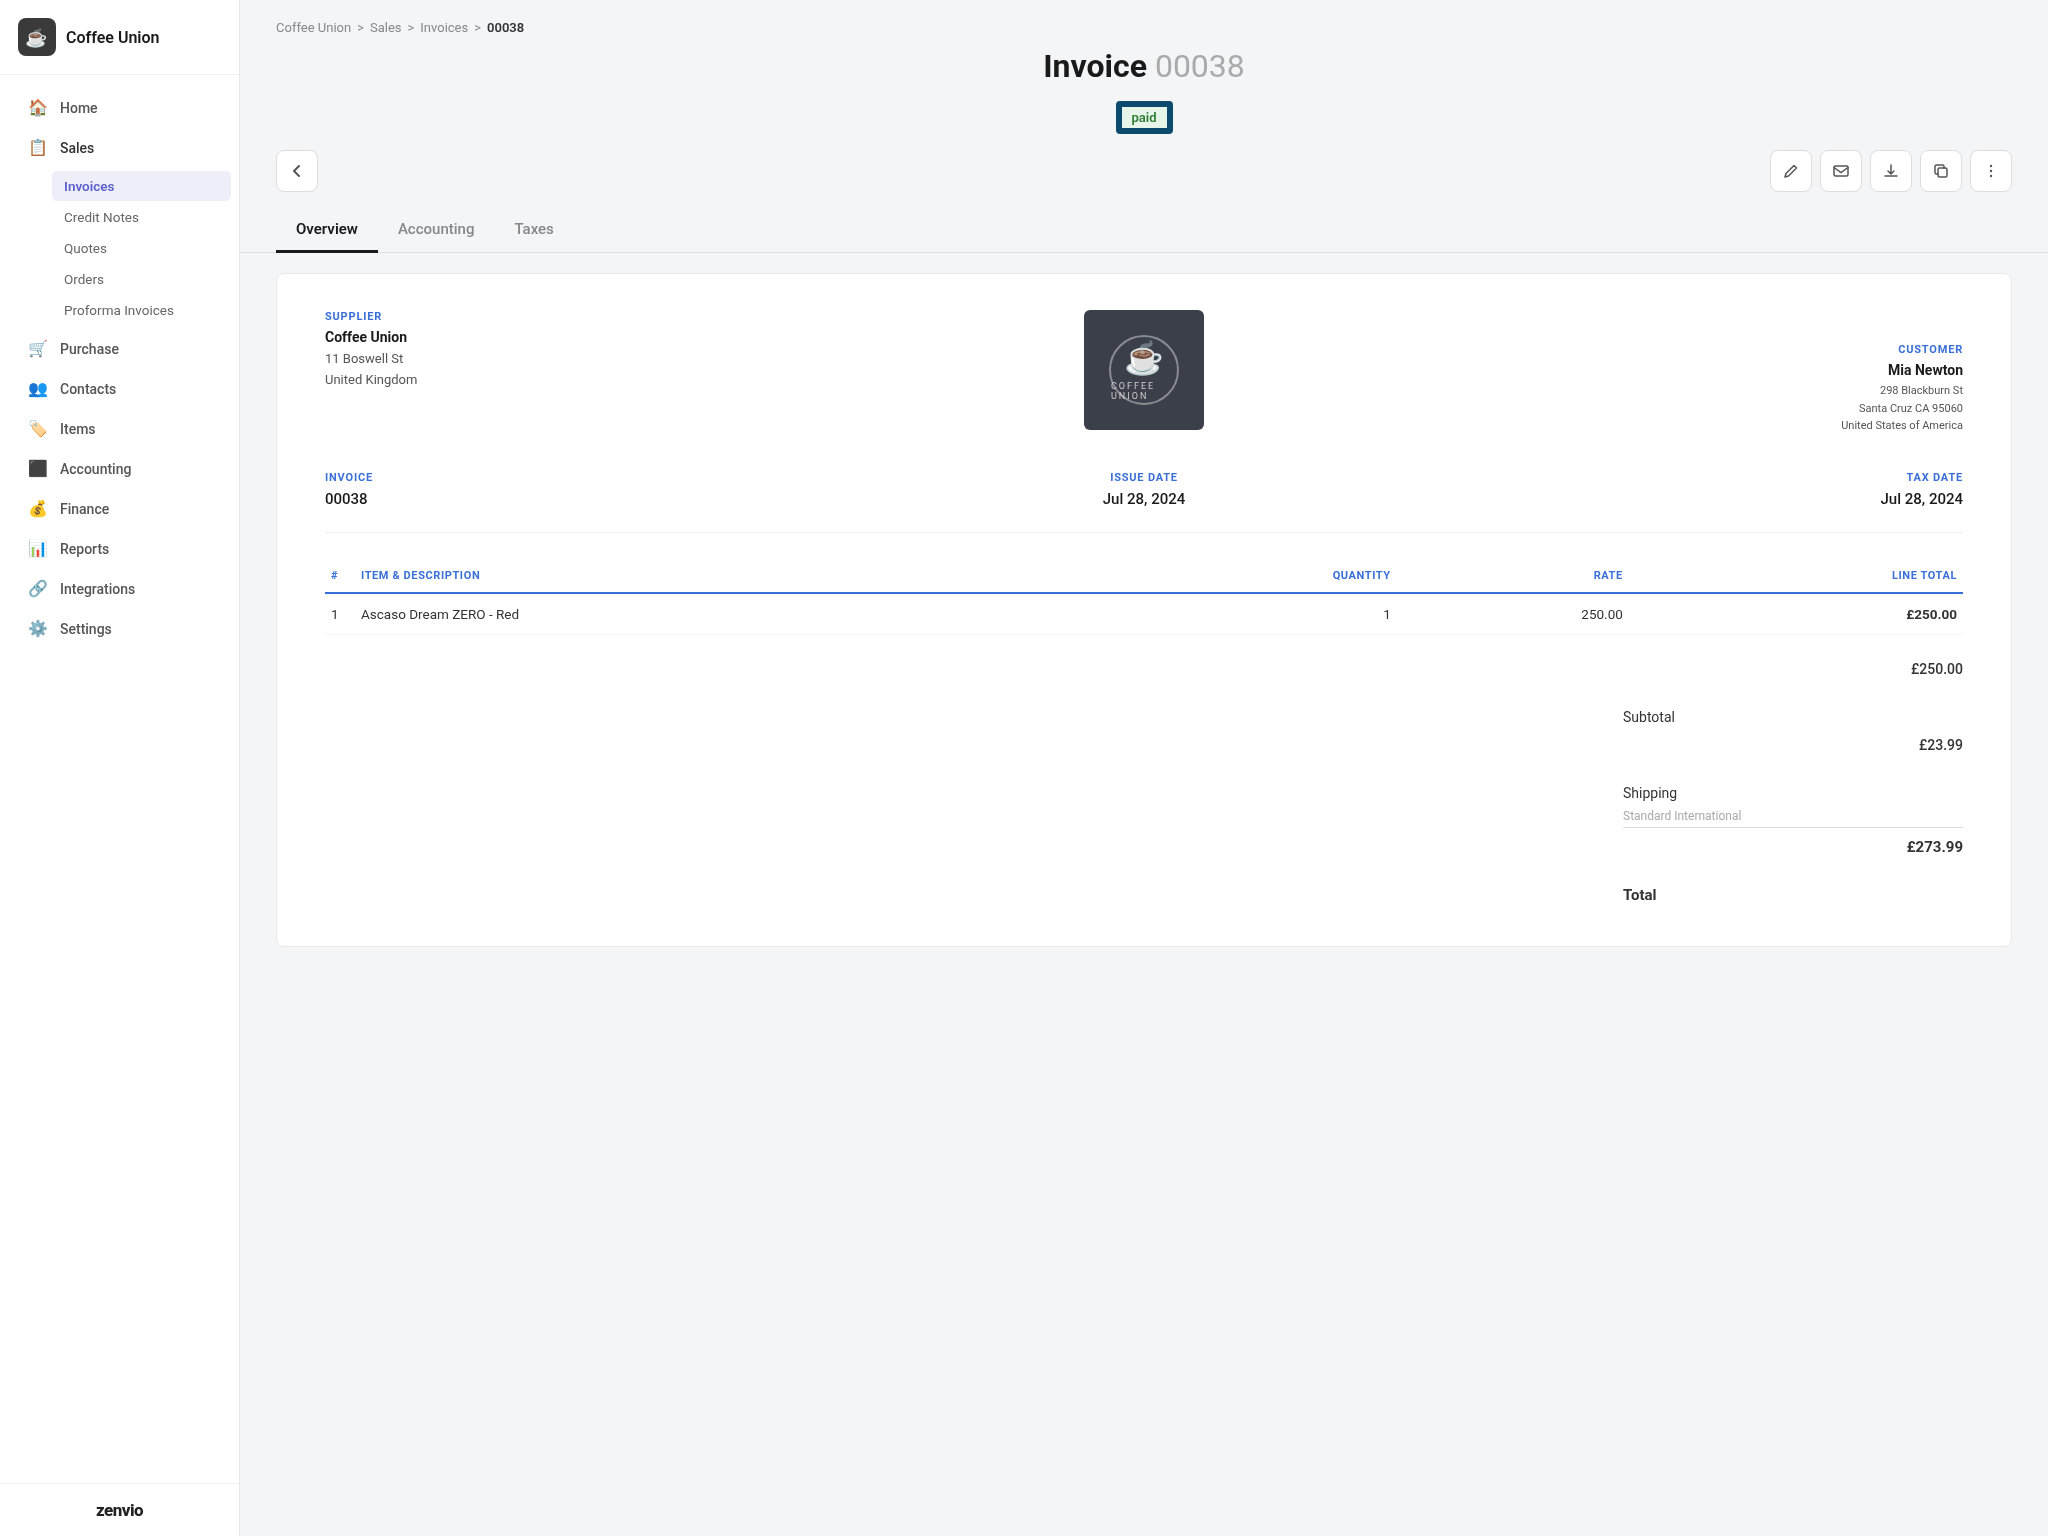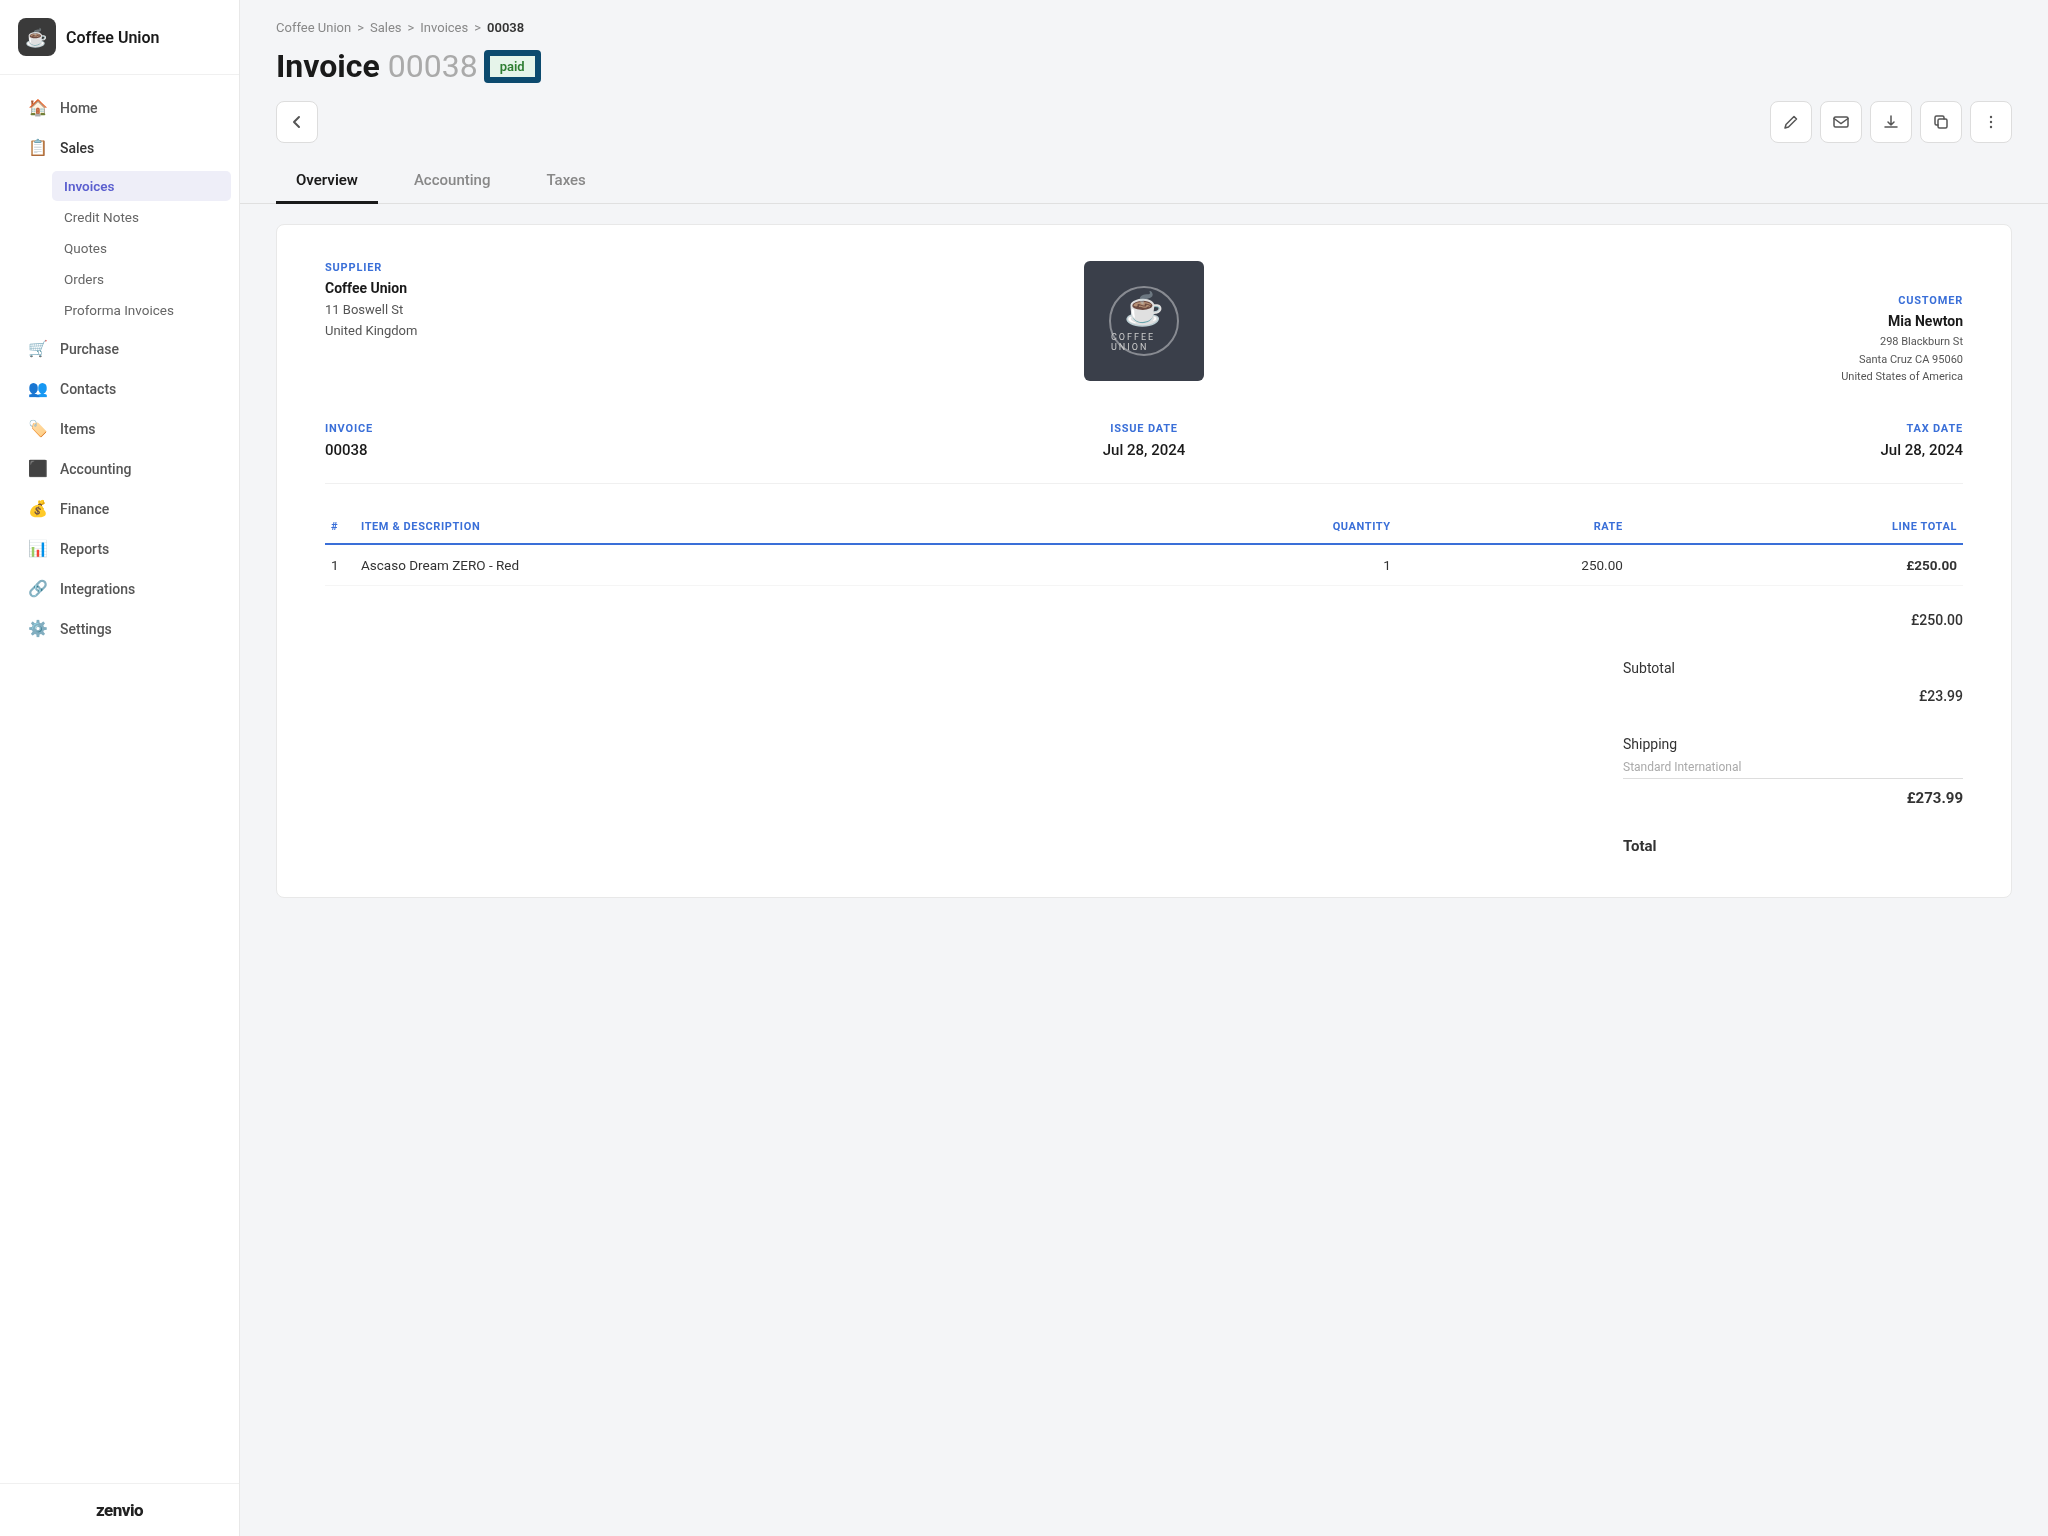--- a/index.html
+++ b/index.html
@@ -106,21 +106,22 @@
       gap: 6px;
     }
     .breadcrumb span { color: #888; }
     .breadcrumb span.bold { color: #333; font-weight: 600; }
     .breadcrumb-sep { color: #bbb; }
 
     .page-header {
       padding: 12px 36px 16px 36px;
       display: flex;
       align-items: center;
-      gap: 6px;
+      gap: 16px;
+      flex-direction: column;
     }
     .page-title {
       font-size: 32px;
       font-weight: 700;
       color: #1a1a1a;
     }
     .page-title-number {
       color: #aaa;
       font-weight: 400;
     }
@@ -153,21 +154,21 @@
       justify-content: center;
       cursor: pointer;
       font-size: 16px;
       color: #555;
       transition: background 0.15s;
     }
 
     
     .tabs-bar {
       display: flex;
-      gap: 16px;
+      gap: 0;
       padding: 0 36px;
       border-bottom: 1px solid #e0e0e0;
       background: #f4f5f7;
     }
     .tab {
       padding: 12px 20px;
       font-size: 15px;
       color: #888;
       cursor: pointer;
       border-bottom: 3px solid transparent;

